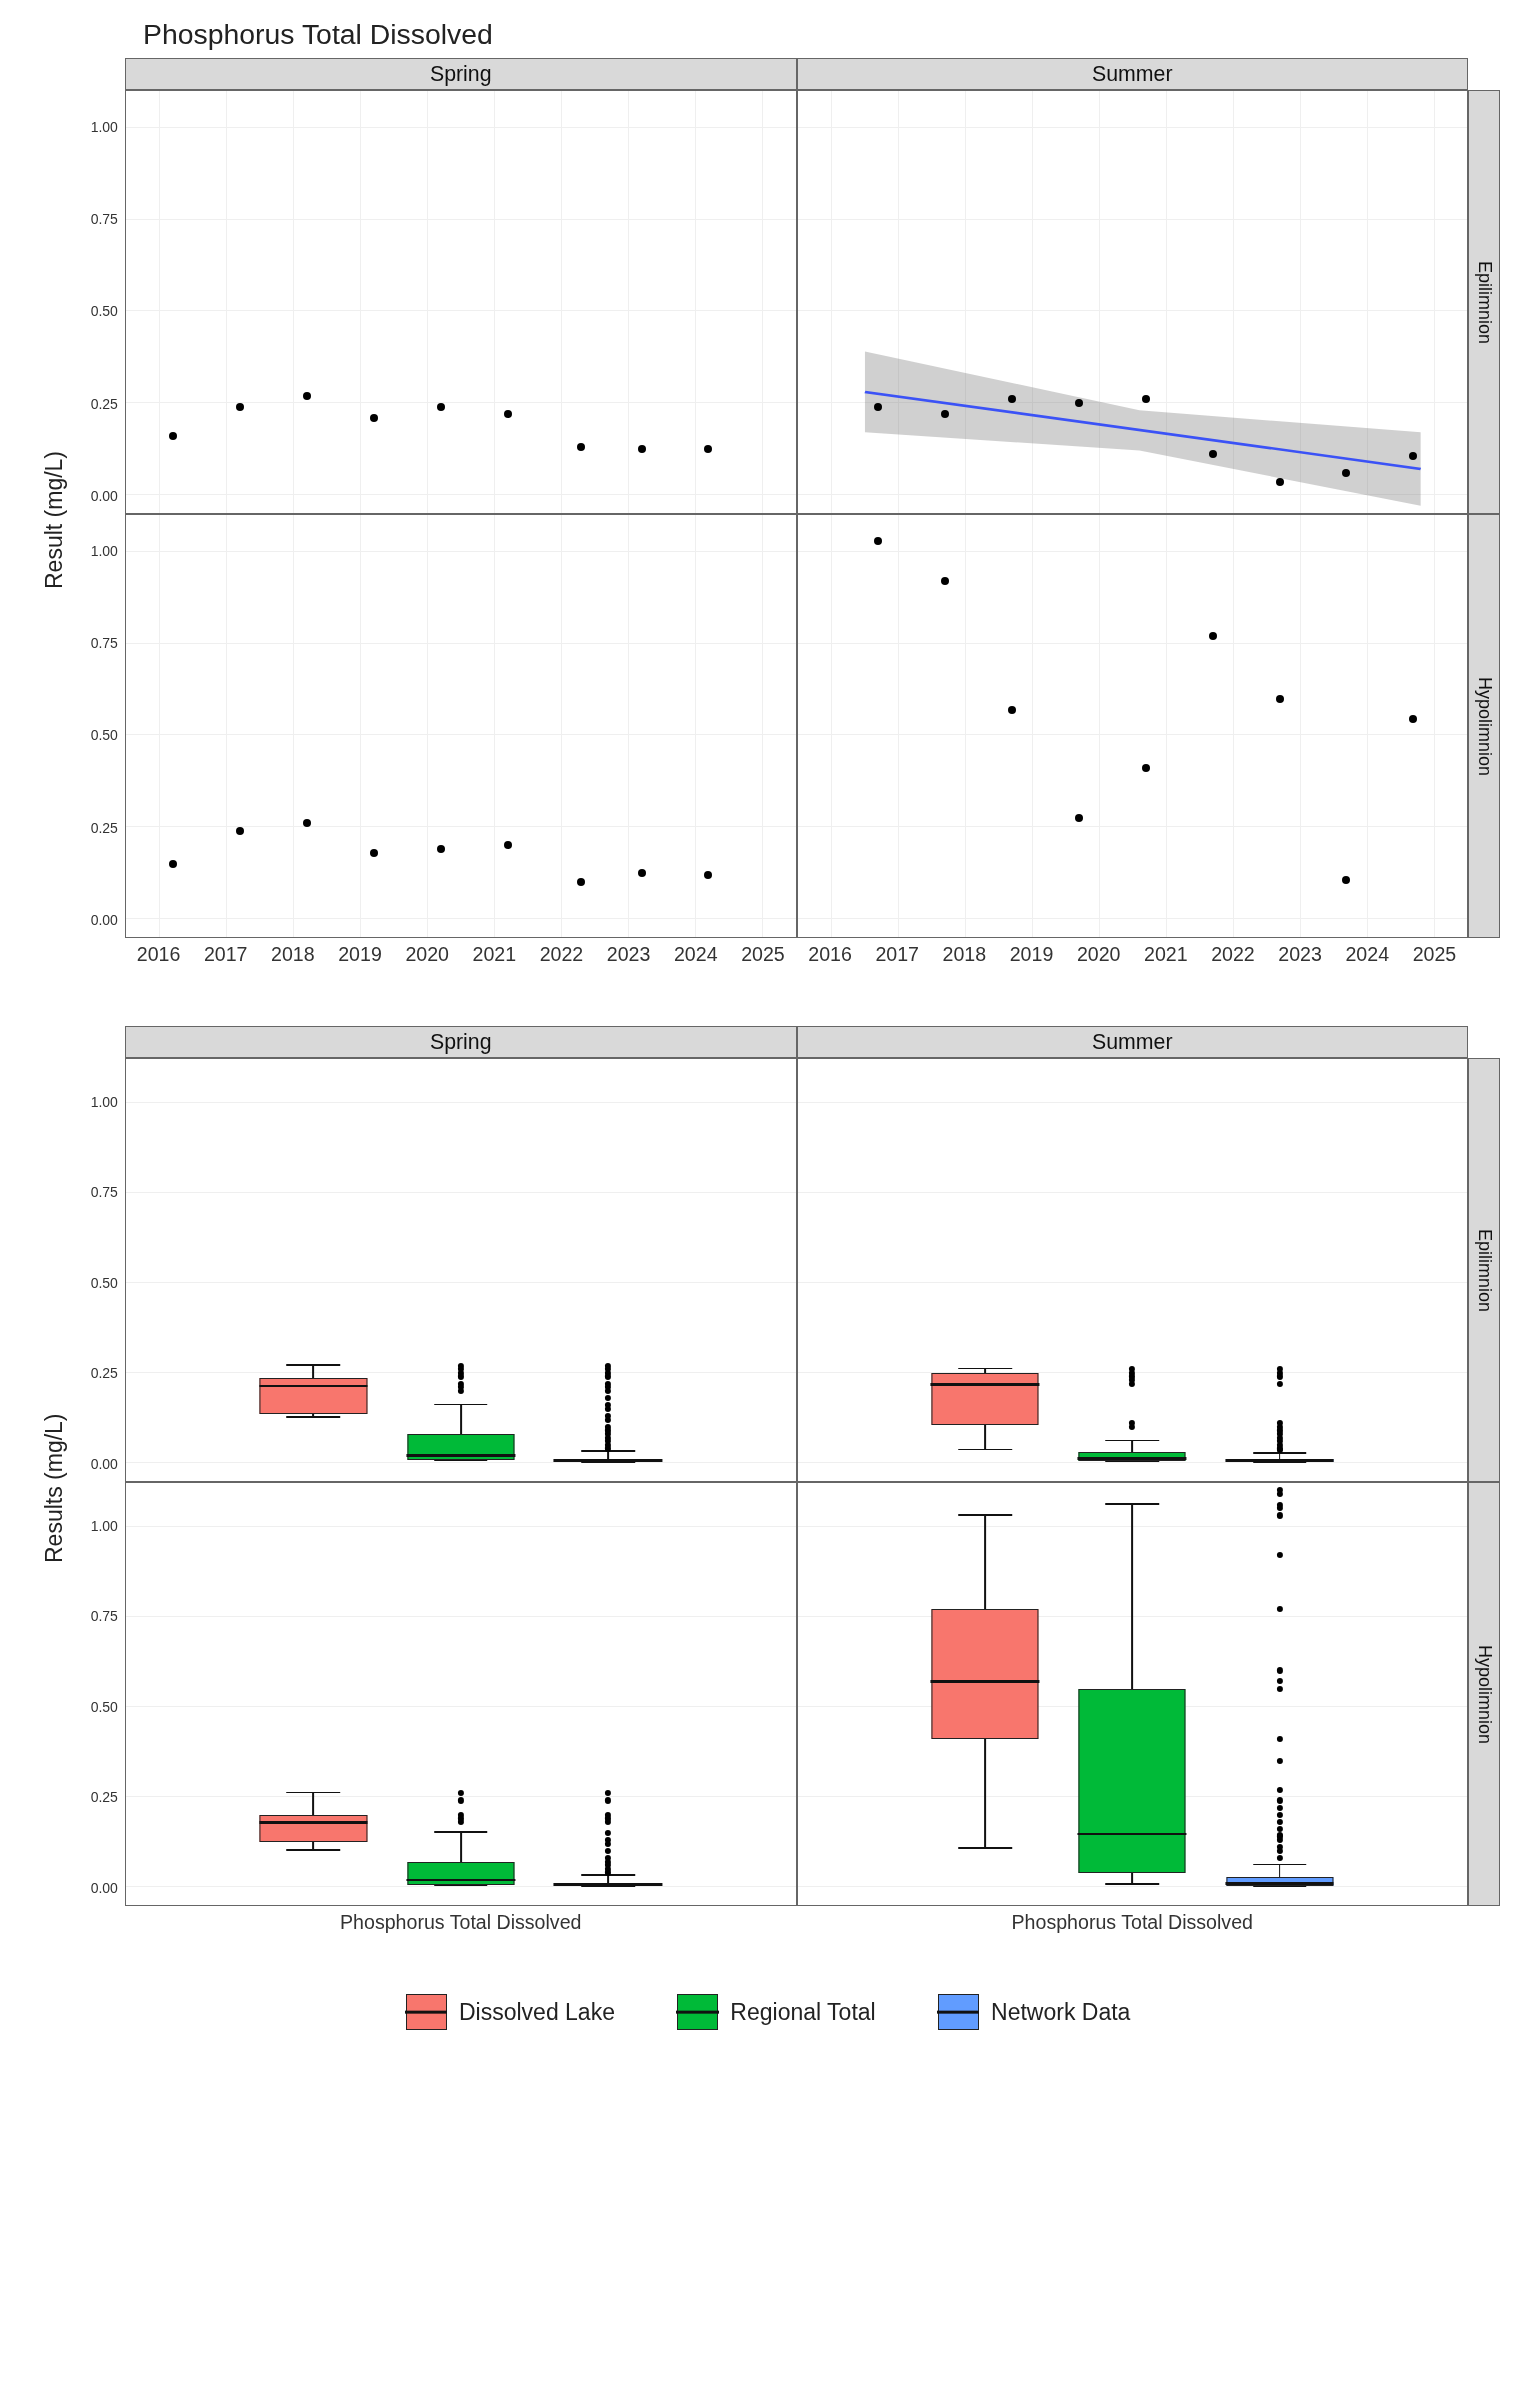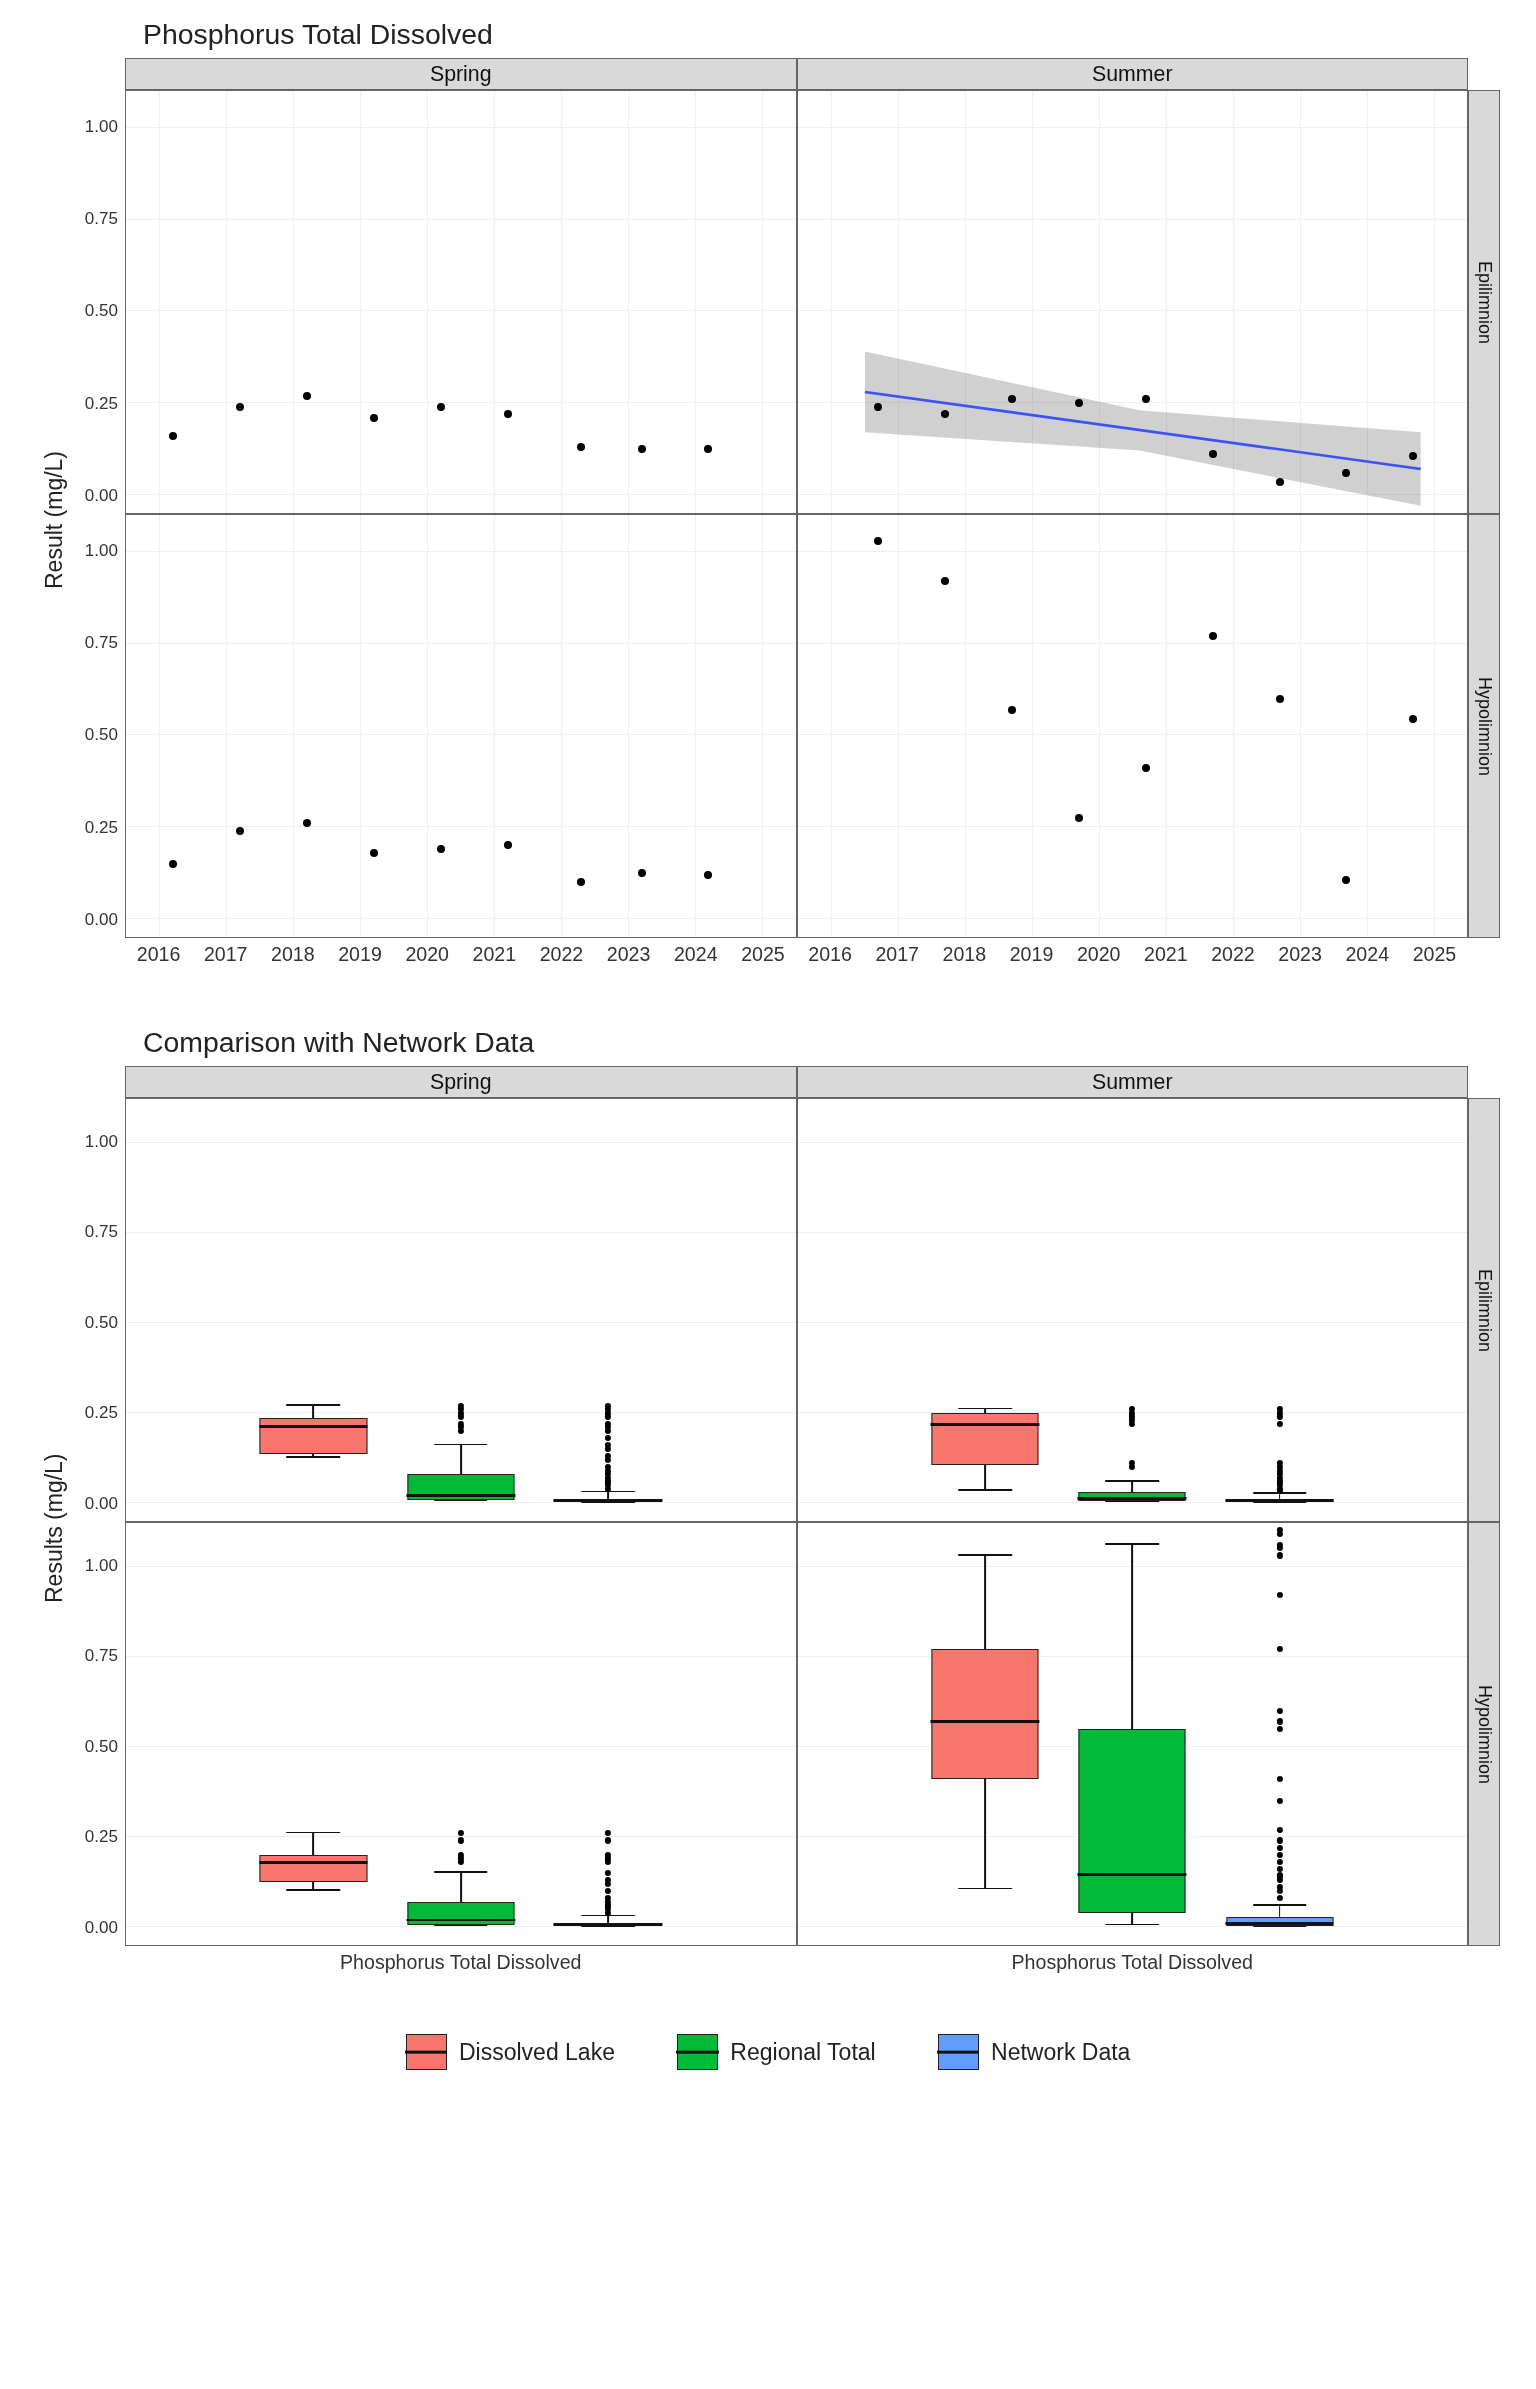--- a/index.html
+++ b/index.html
@@ -62,21 +62,21 @@
     color: #111;
     writing-mode: vertical-rl;
   }
   .ytick-col {
     position: relative;
   }
   .ytick {
     position: absolute;
     right: 7.1px;
     transform: translateY(50%);
-    font-size: 17px;
+    font-size: 14px;
     color: #333;
   }
   .xtick-row {
     position: relative;
   }
   .xtick {
     position: absolute;
     top: 5.3px;
     transform: translateX(-50%);
     font-size: 19.6px;
@@ -306,21 +306,20 @@
             <div class="xtick" style="left: 75%;">2023</div>
             <div class="xtick" style="left: 85%;">2024</div>
             <div class="xtick" style="left: 95%;">2025</div>
           </div>
       <div class="spacer"></div>
     </div>
   </div>
 </div>
 
 <div class="chart-block">
-  <h2 class="chart-title">Comparison with Network Data</h2>
   <div class="facet-grid-outer">
     <div class="yaxis-title">Results (mg/L)</div>
     <div class="facet-grid" id="box-grid" style="height:924px;">
       <div class="spacer"></div>
       <div class="col-strip">Spring</div>
       <div class="col-strip">Summer</div>
       <div class="spacer"></div>
       <div class="ytick-col" id="bx-yt-0">
             <div class="ytick" style="bottom: 4.2735%;">0.00</div>
             <div class="ytick" style="bottom: 25.641%;">0.25</div>

